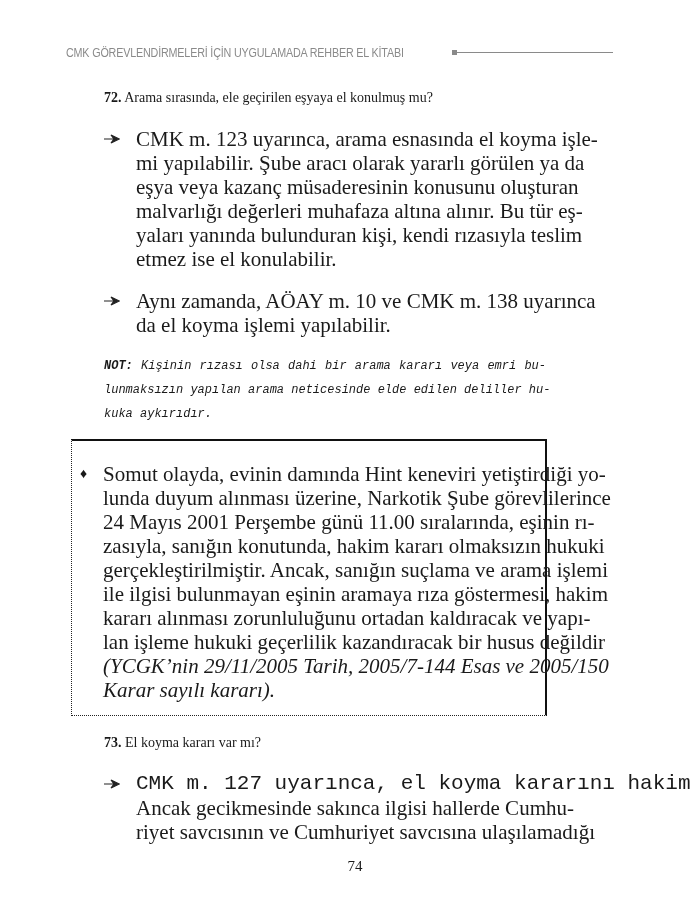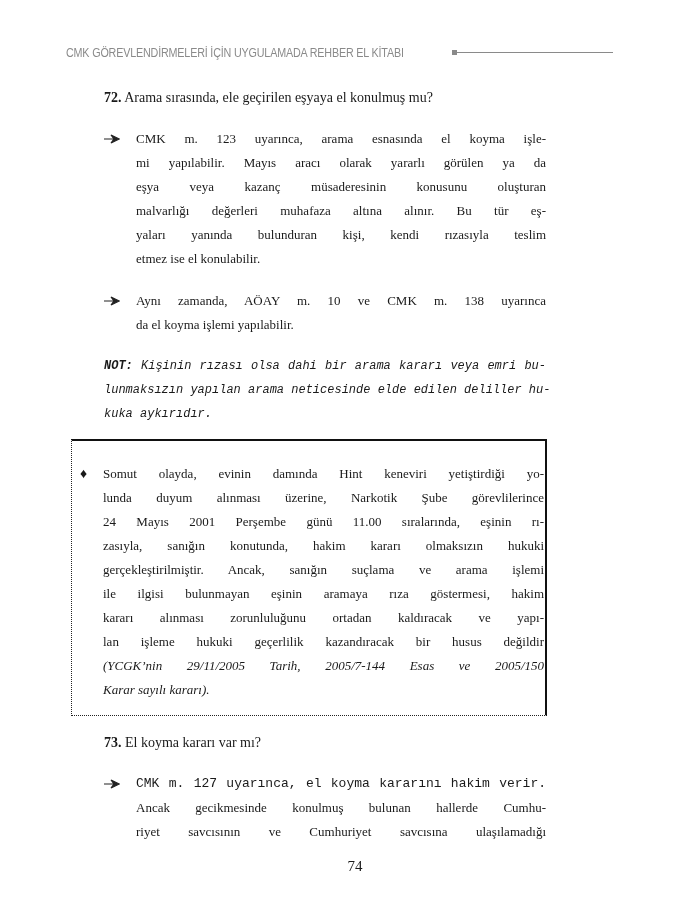--- a/index.html
+++ b/index.html
@@ -16,21 +16,21 @@
     font-size: 12.5px; color: #8a8a8a; letter-spacing: -0.2px; white-space: nowrap;
     transform: scaleX(0.86); transform-origin: left center; display: inline-block;
   }
   .running-head .marker {
     position: absolute; left: 386px; top: 6px; width: 5px; height: 5px; background: #8a8a8a;
   }
   .running-head .rule {
     position: absolute; left: 391px; top: 8px; width: 156px; height: 1px; background: #8a8a8a;
   }
   .line {
-    position: absolute; font-size: 13px; line-height: 24px; white-space: nowrap;
+    position: absolute; font-size: 21px; line-height: 24px; white-space: nowrap;
   }
   .just { text-align: justify; text-align-last: justify; }
   .q { left: 104px; font-size: 14px; }
   .q b { font-weight: bold; }
   .arrow {
     position: absolute; left: 104px; width: 16px; height: 10px;
   }
   .body-line { left: 136px; width: 410px; }
   .note-line { left: 104px; width: 442px; font-style: italic; font-size: 12px; font-family: Liberation Mono, monospace; }
   .note-line b { font-style: italic; font-weight: bold; }
@@ -62,21 +62,21 @@
 
 <div class="line q" style="top:86px;">
   <b>72.</b>
   <span>Arama sırasında, ele geçirilen eşyaya el konulmuş mu?</span>
 </div>
 
 <svg class="arrow" style="top:134px;" viewBox="0 0 16 10">
   <path d="M0 5 H13 M7 1 L15 5 L7 9 L10 5 Z" stroke="#222" stroke-width="1.2" fill="#222"></path>
 </svg>
 <div class="line body-line just" style="top:127px;">CMK m. 123 uyarınca, arama esnasında el koyma işle-</div>
-<div class="line body-line just" style="top:151px;">mi yapılabilir. Mayıs aracı olarak yararlı görülen ya da</div>
+<div class="line body-line just" style="top:151px;">mi yapılabilir. Şube aracı olarak yararlı görülen ya da</div>
 <div class="line body-line just" style="top:175px;">eşya veya kazanç müsaderesinin konusunu oluşturan</div>
 <div class="line body-line just" style="top:199px;">malvarlığı değerleri muhafaza altına alınır. Bu tür eş-</div>
 <div class="line body-line just" style="top:223px;">yaları yanında bulunduran kişi, kendi rızasıyla teslim</div>
 <div class="line body-line" style="top:247px;">etmez ise el konulabilir.</div>
 
 <svg class="arrow" style="top:296px;" viewBox="0 0 16 10">
   <path d="M0 5 H13 M7 1 L15 5 L7 9 L10 5 Z" stroke="#222" stroke-width="1.2" fill="#222"></path>
 </svg>
 <div class="line body-line just" style="top:289px;">Aynı zamanda, AÖAY m. 10 ve CMK m. 138 uyarınca</div>
 <div class="line body-line" style="top:313px;">da el koyma işlemi yapılabilir.</div>
@@ -103,16 +103,16 @@
 
 <div class="line q" style="top:731px;">
   <b>73.</b>
   <span>El koyma kararı var mı?</span>
 </div>
 
 <svg class="arrow" style="top:779px;" viewBox="0 0 16 10">
   <path d="M0 5 H13 M7 1 L15 5 L7 9 L10 5 Z" stroke="#222" stroke-width="1.2" fill="#222"></path>
 </svg>
 <div class="line body-line just" style="top:772px;font-family:Liberation Mono, monospace;">CMK m. 127 uyarınca, el koyma kararını hakim verir.</div>
-<div class="line body-line just" style="top:796px;">Ancak gecikmesinde konulmuş bulunan hallerde Cumhu-</div>
+<div class="line body-line just" style="top:796px;">Ancak gecikmesinde sakınca ilgisi hallerde Cumhu-</div>
 <div class="line body-line just" style="top:820px;">riyet savcısının ve Cumhuriyet savcısına ulaşılamadığı</div>
 
 <div class="page-number">74</div>
 
 </body></html>

